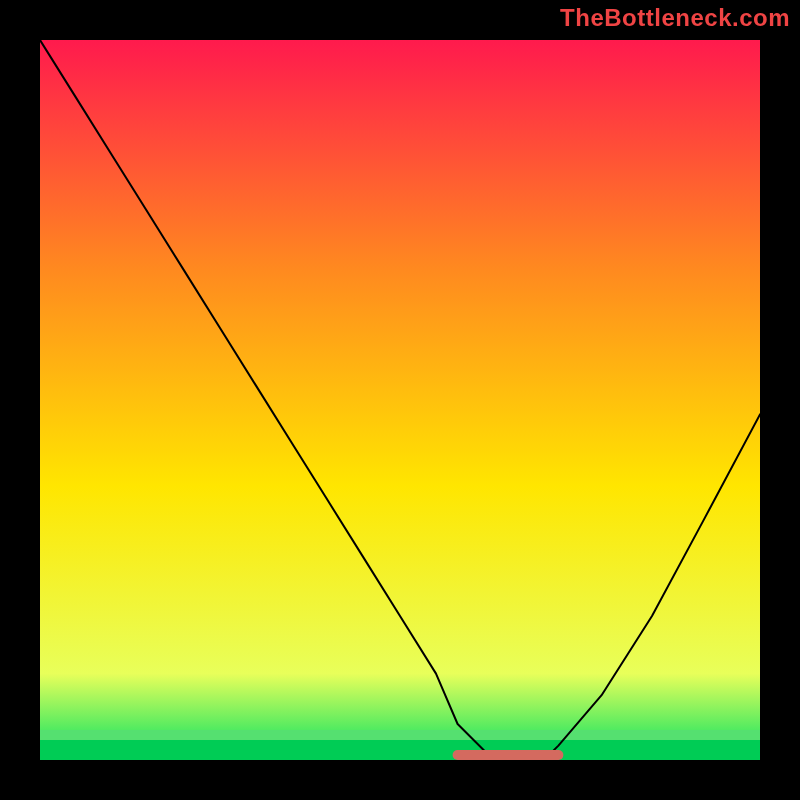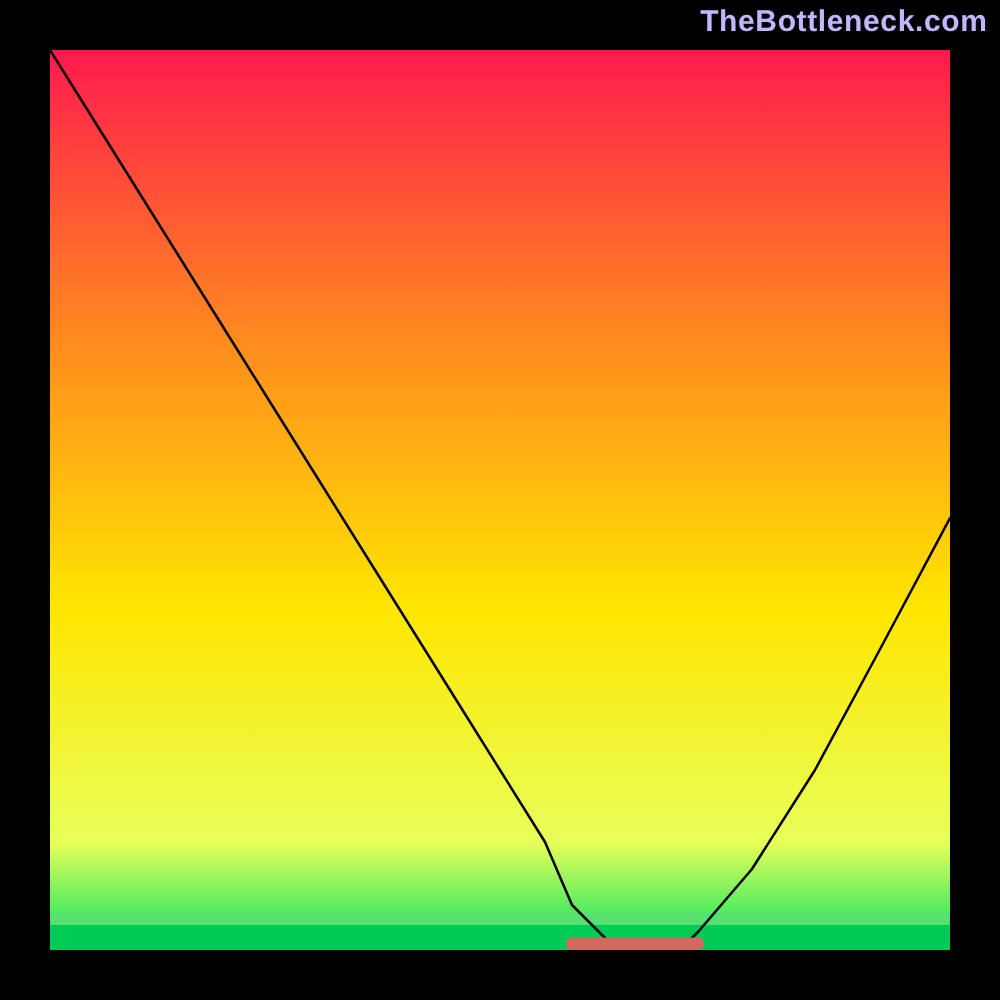--- a/index.html
+++ b/index.html
@@ -16,21 +16,21 @@
     width: 800px;
     height: 800px;
     background: #000;
   }
   .watermark {
     position: absolute;
     top: 4px;
     right: 10px;
     font-size: 24px;
     font-weight: 600;
-    color: #c4b5fd;
+    color: #ef4444;
     letter-spacing: 0.5px;
     z-index: 50;
   }
   .plot-wrap {
     position: absolute;
     left: 40px;
     top: 40px;
     width: 720px;
     height: 720px;
   }

